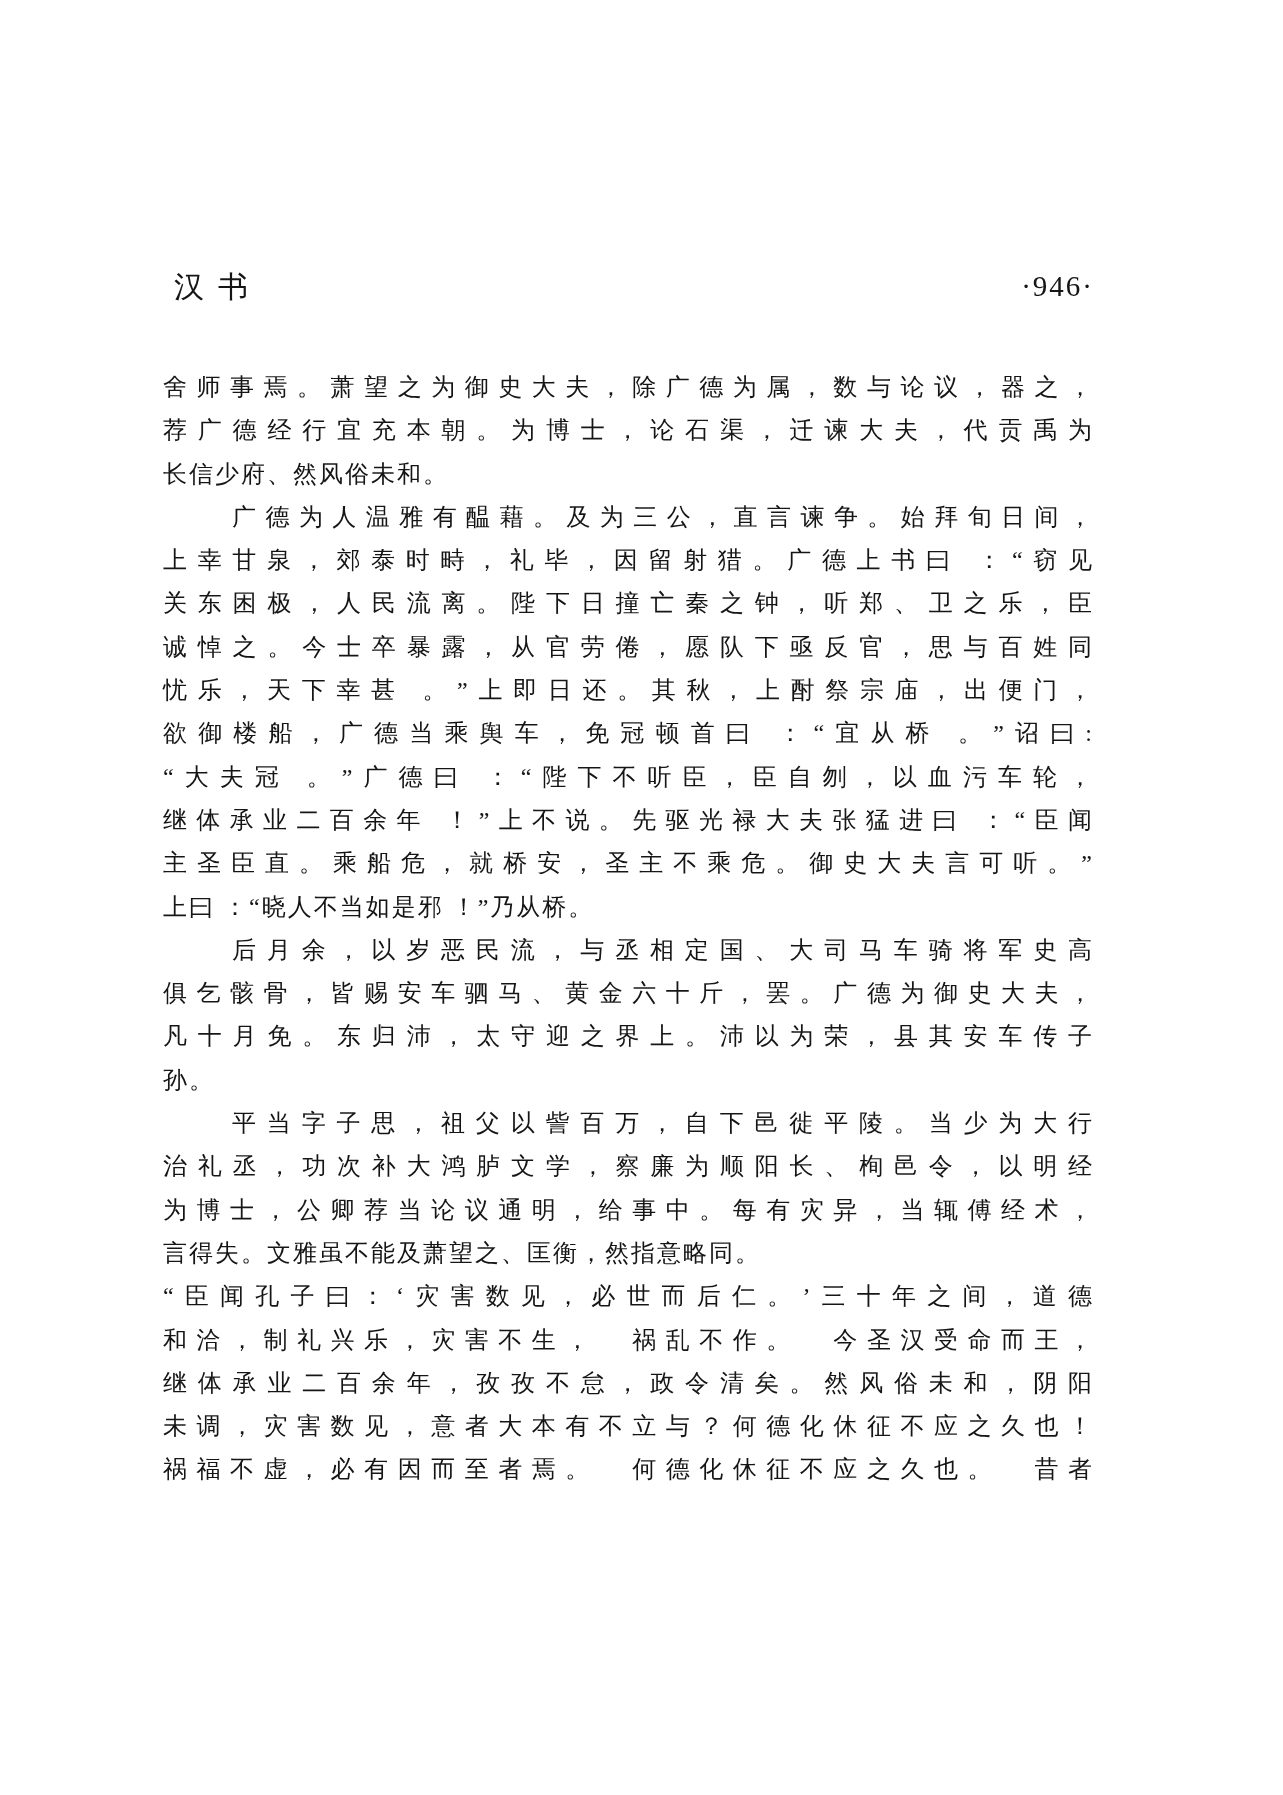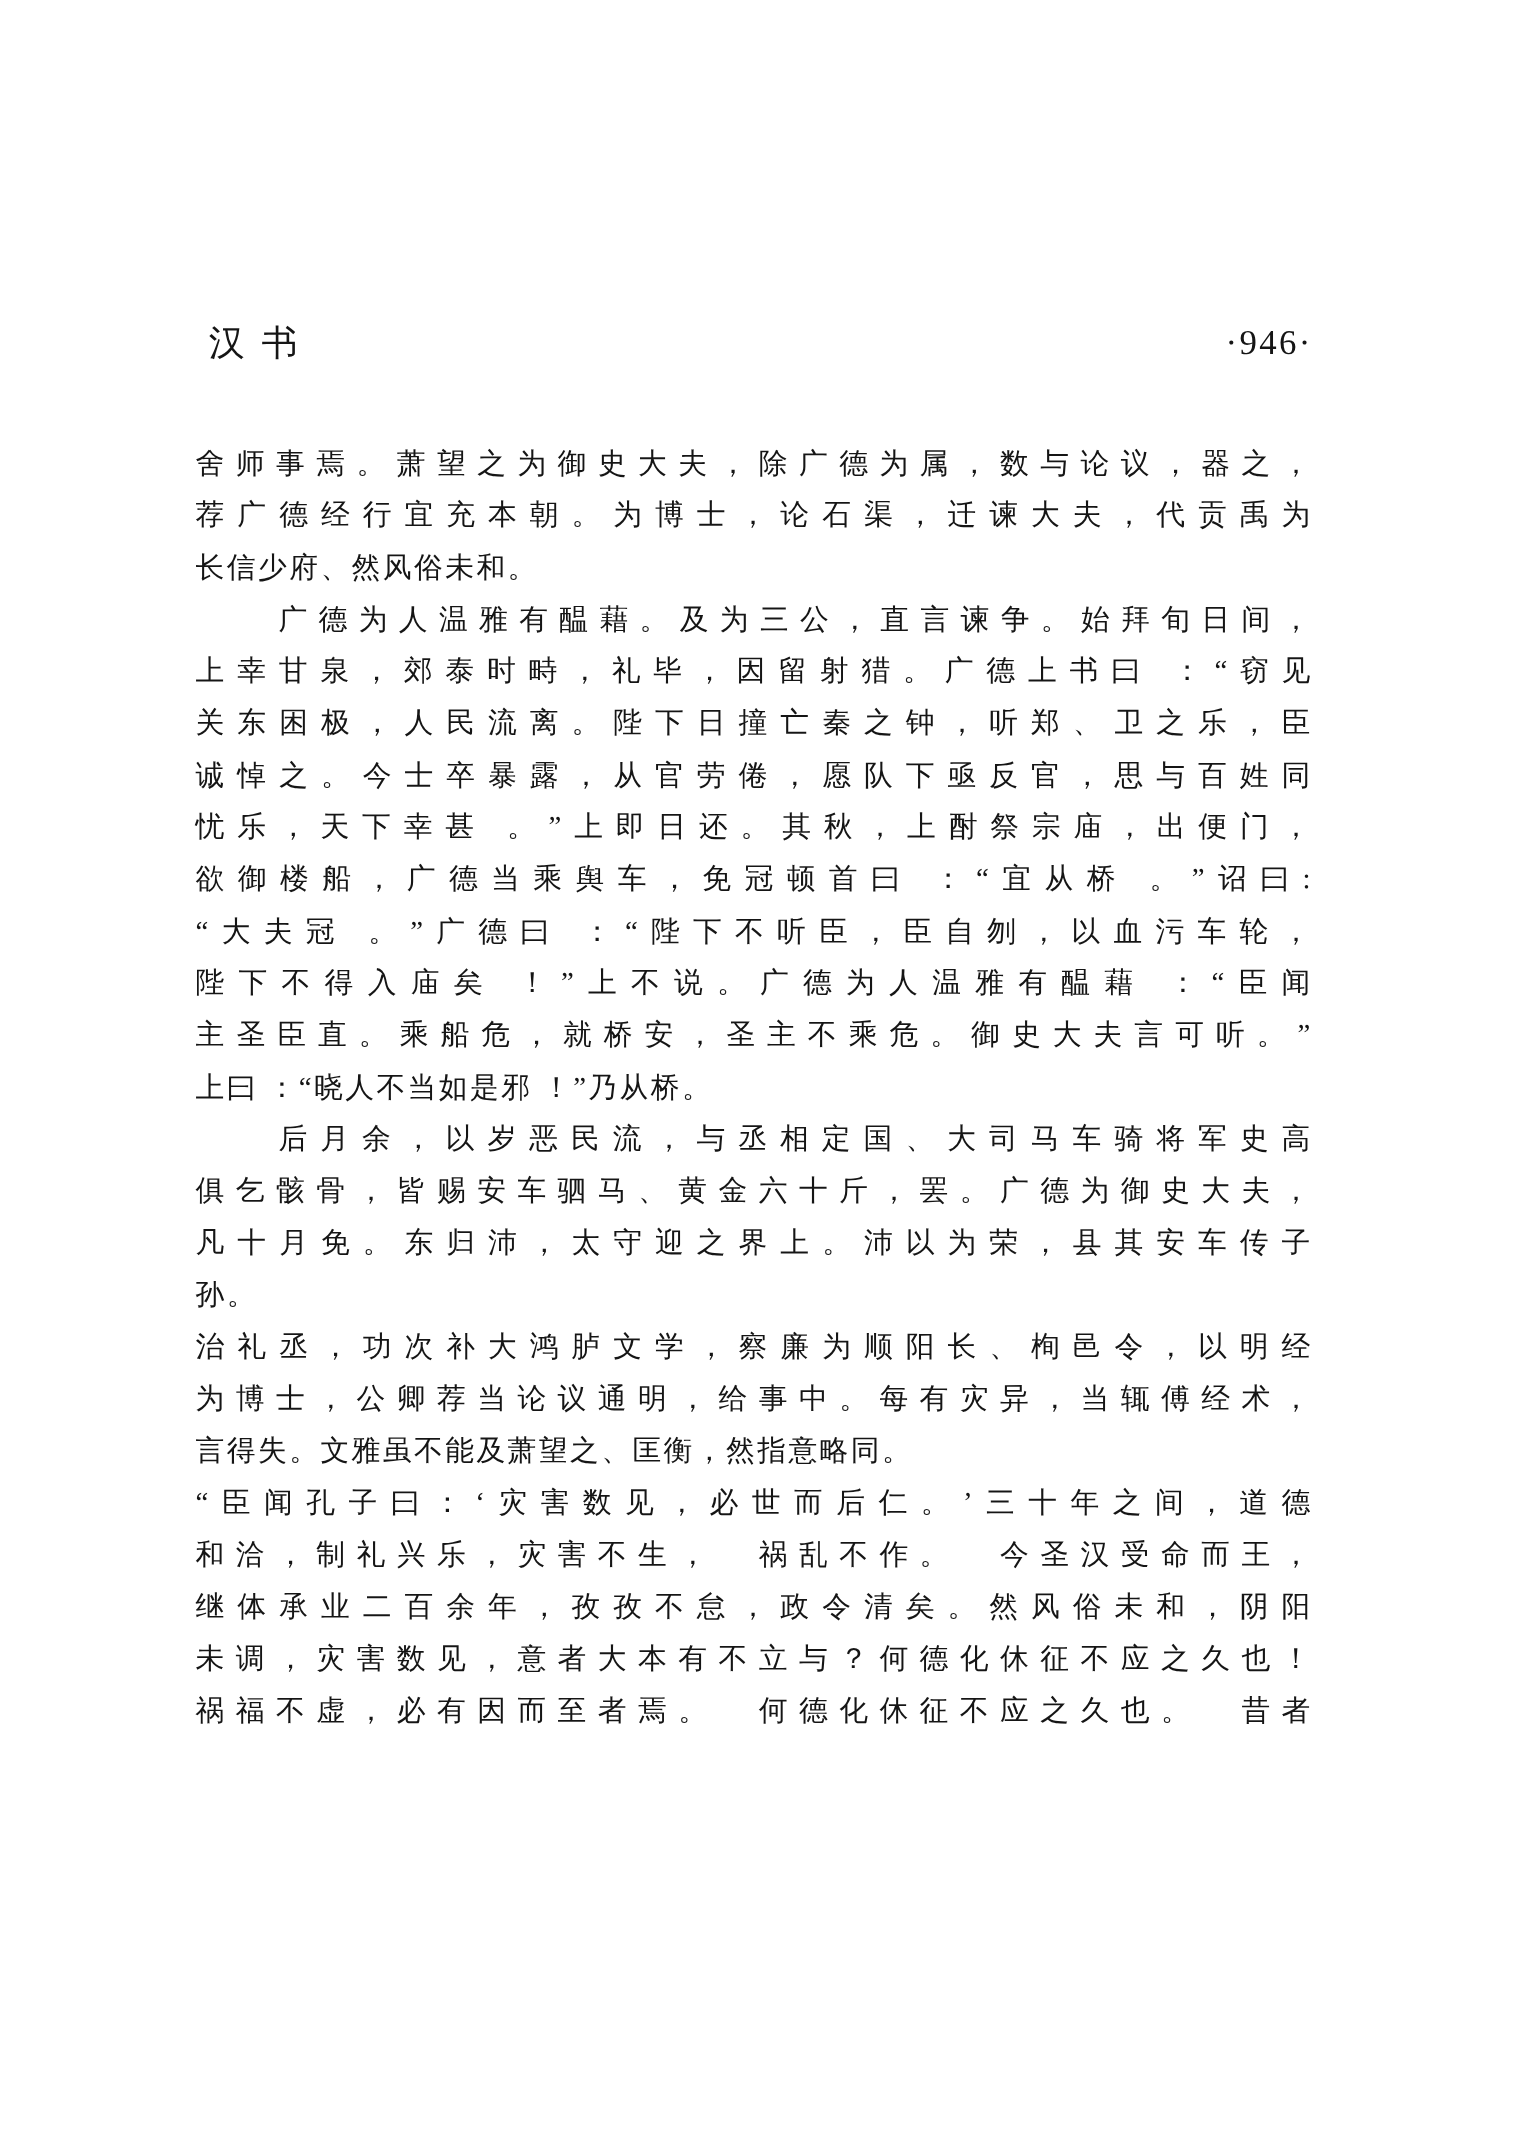--- a/index.html
+++ b/index.html
@@ -67,27 +67,28 @@
         <div class="line fill">舍师事焉。萧望之为御史大夫，除广德为属，数与论议，器之，</div>
         <div class="line fill">荐广德经行宜充本朝。为博士，论石渠，迁谏大夫，代贡禹为</div>
         <div class="line">长信少府、然风俗未和。</div>
         <div class="line fill indent">广德为人温雅有醖藉。及为三公，直言谏争。始拜旬日间，</div>
         <div class="line fill">上幸甘泉，郊泰时畤，礼毕，因留射猎。广德上书曰 ：“窃见</div>
         <div class="line fill">关东困极，人民流离。陛下日撞亡秦之钟，听郑、卫之乐，臣</div>
         <div class="line fill">诚悼之。今士卒暴露，从官劳倦，愿队下亟反官，思与百姓同</div>
         <div class="line fill">忧乐，天下幸甚 。”上即日还。其秋，上酎祭宗庙，出便门，</div>
         <div class="line fill">欲御楼船，广德当乘舆车，免冠顿首曰 ：“宜从桥 。”诏曰:</div>
         <div class="line fill">“大夫冠 。”广德曰 ：“陛下不听臣，臣自刎，以血污车轮，</div>
-        <div class="line fill">陛下不得入庙矣 ！”上不说。广德为人温雅有醖藉 ：“臣闻</div>
+        <div class="line fill">继体承业二百余年 ！”上不说。先驱光禄大夫张猛进曰 ：“臣闻</div>
         <div class="line fill">主圣臣直。乘船危，就桥安，圣主不乘危。御史大夫言可听。”</div>
         <div class="line">上曰 ：“晓人不当如是邪 ！”乃从桥。</div>
         <div class="line fill indent">后月余，以岁恶民流，与丞相定国、大司马车骑将军史高</div>
         <div class="line fill">俱乞骸骨，皆赐安车驷马、黄金六十斤，罢。广德为御史大夫，</div>
         <div class="line fill">凡十月免。东归沛，太守迎之界上。沛以为荣，县其安车传子</div>
         <div class="line">孙。</div>
+        <div class="line fill indent">平当字子思，祖父以訾百万，自下邑徙平陵。当少为大行</div>
         <div class="line fill">治礼丞，功次补大鸿胪文学，察廉为顺阳长、栒邑令，以明经</div>
         <div class="line fill">为博士，公卿荐当论议通明，给事中。每有灾异，当辄傅经术，</div>
         <div class="line">言得失。文雅虽不能及萧望之、匡衡，然指意略同。</div>
         <div class="line fill">“臣闻孔子曰：‘灾害数见，必世而后仁。’三十年之间，道德</div>
         <div class="line fill">和洽，制礼兴乐，灾害不生，　祸乱不作。　今圣汉受命而王，</div>
         <div class="line fill">继体承业二百余年，孜孜不怠，政令清矣。然风俗未和，阴阳</div>
         <div class="line fill">未调，灾害数见，意者大本有不立与？何德化休征不应之久也！</div>
         <div class="line fill">祸福不虚，必有因而至者焉。　何德化休征不应之久也。　昔者</div>
       </div>
   </div>

